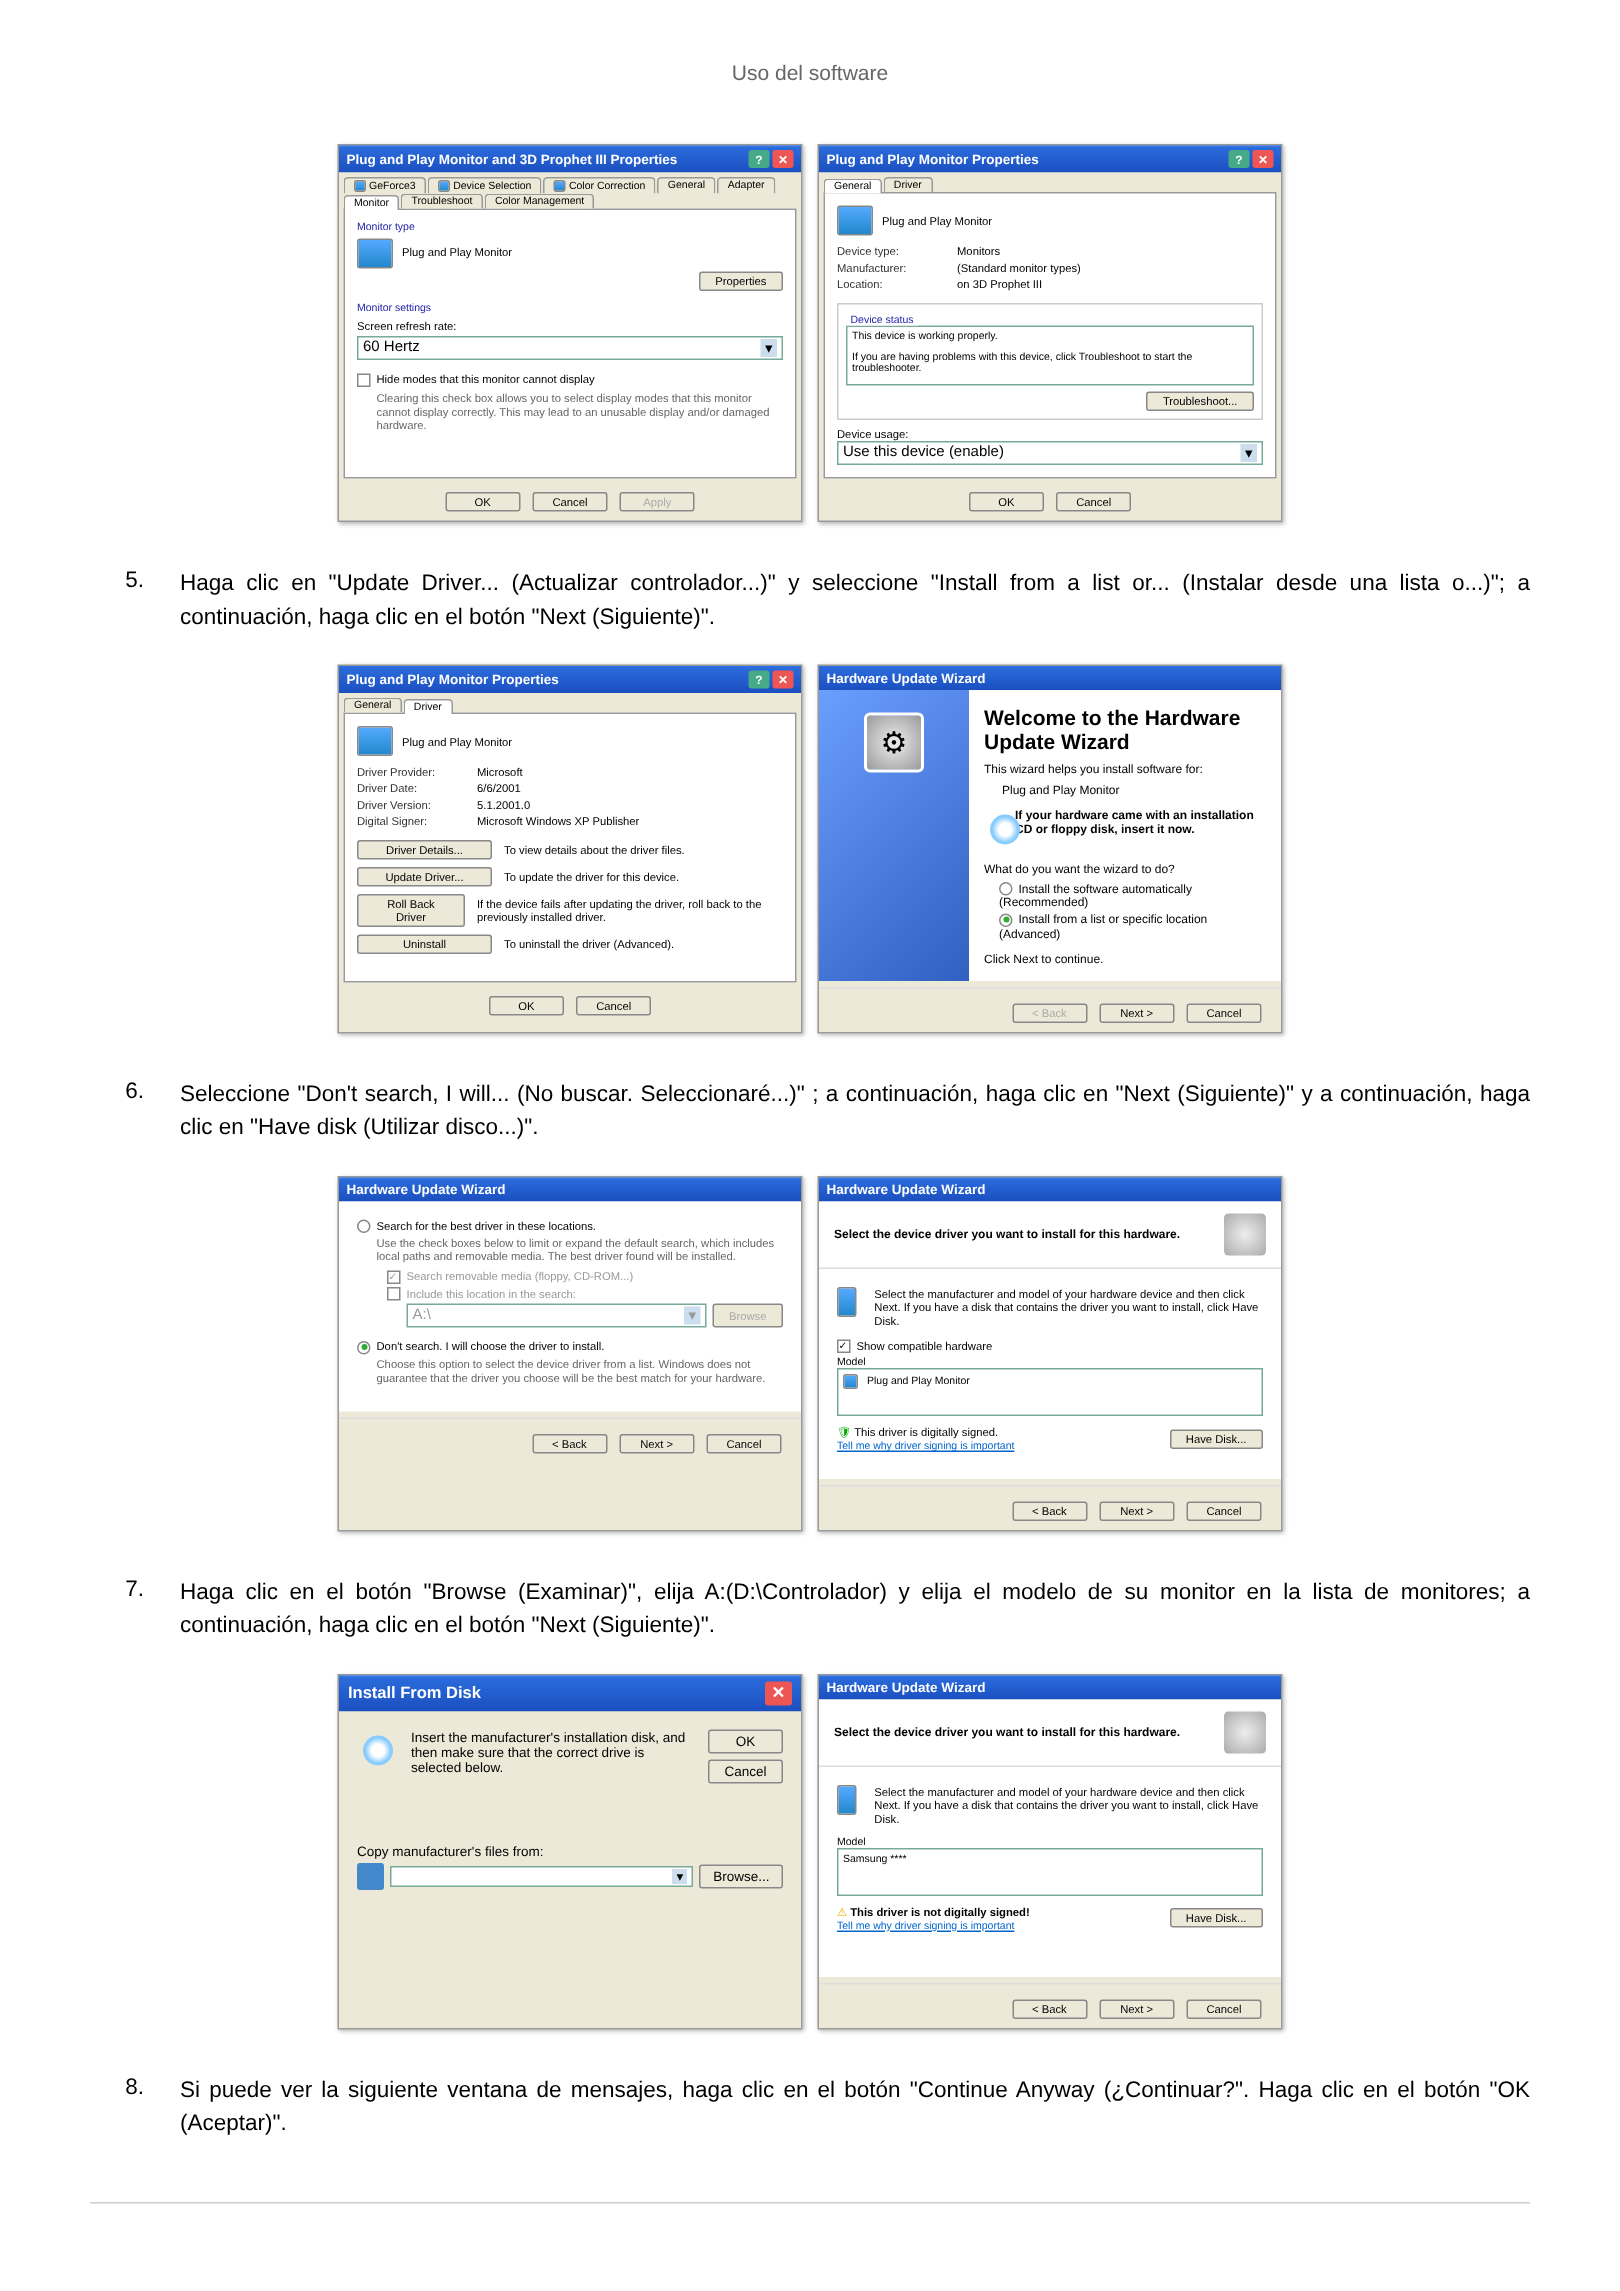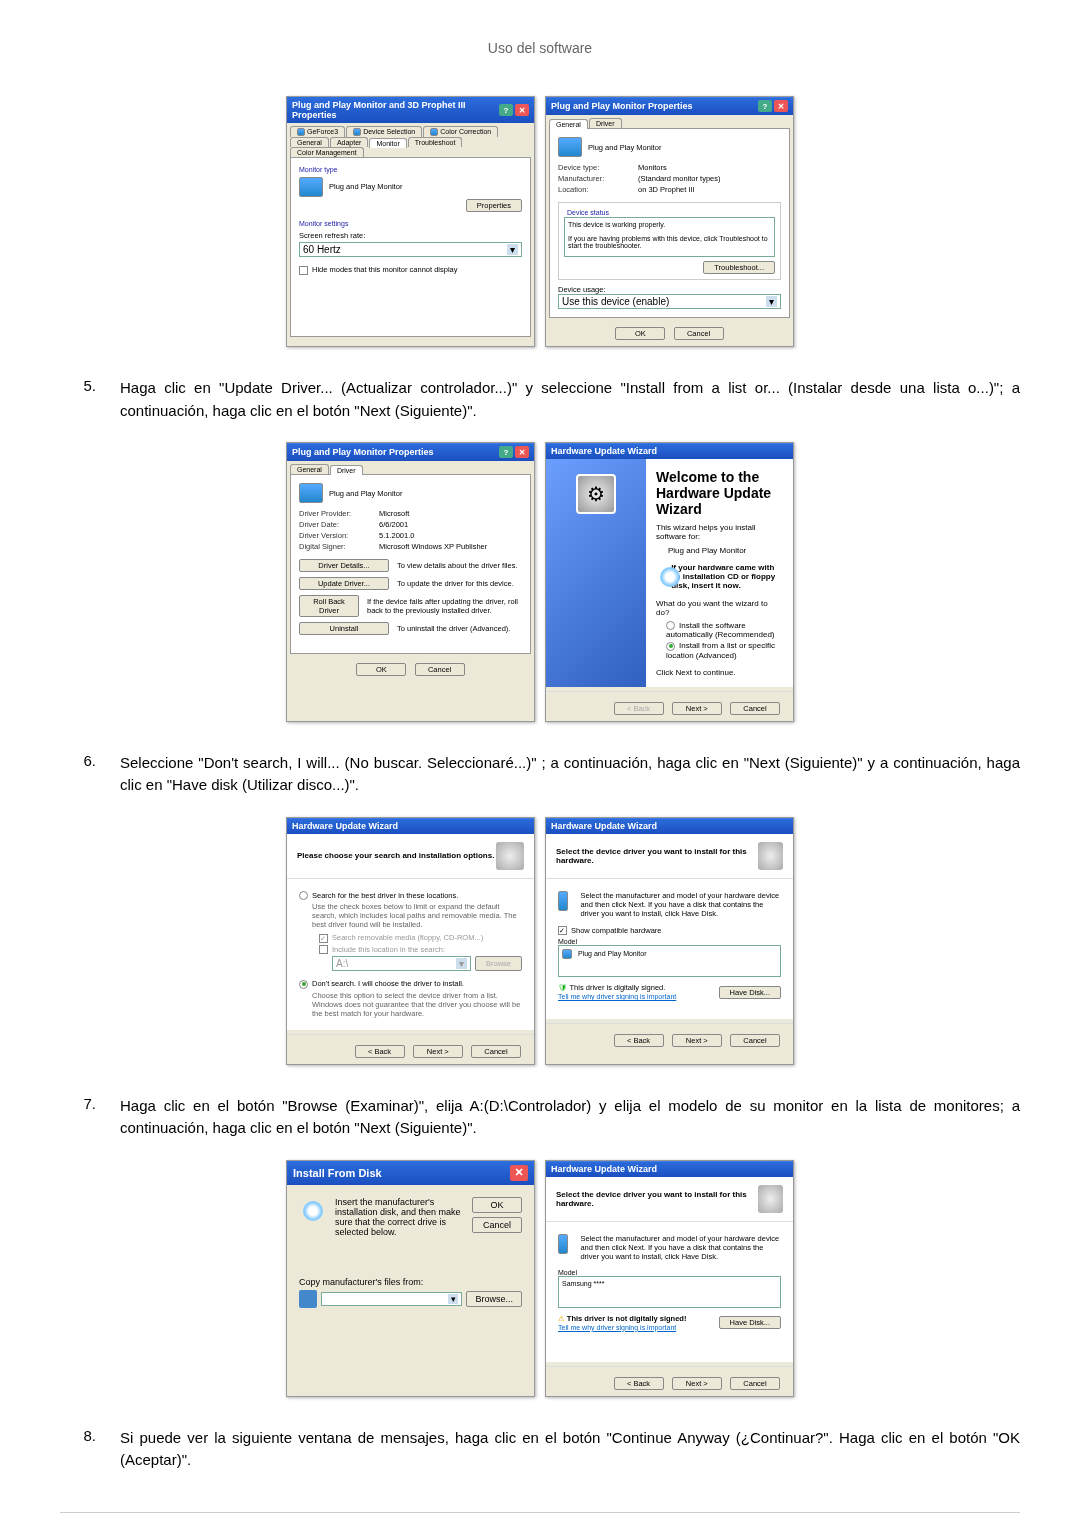--- a/index.html
+++ b/index.html
@@ -37,21 +37,21 @@
     .screenshot-pair {
       display: flex;
       justify-content: center;
       gap: 10px;
       margin: 15px 0;
     }
     .dialog {
       border: 1px solid #999;
       background: #ece9d8;
       font-size: 8px;
-      width: 249px;
+      width: 310px;
       box-shadow: 1px 1px 3px rgba(0,0,0,0.3);
     }
     .titlebar {
       background: linear-gradient(to bottom, #0058e0 0%, #3d7ce8 3%, #2b6bdb 6%, #1b4fc0 100%);
       color: #fff;
       font-weight: bold;
       font-size: 9px;
       padding: 3px 5px;
       display: flex;
       justify-content: space-between;
@@ -232,20 +232,26 @@
         <div><span class="monitor-icon"></span><span>Plug and Play Monitor</span></div>
       </div>
       <div style="text-align:right;margin-bottom:8px;"><button class="btn">Properties</button></div>
       <div class="group-label">Monitor settings</div>
       <div style="margin-top:4px">Screen refresh rate:</div>
       <div class="dropdown" style="margin:2px 0 8px 0">
         <span>60 Hertz</span>
         <span class="dropdown-arrow">▾</span>
       </div>
       <div><span class="checkbox"></span><span>Hide modes that this monitor cannot display</span></div>
+      <div style="color:#666;margin:3px 0 0 13px">Clearing this check box allows you to select display modes that this monitor cannot display correctly. This may lead to an unusable display and/or damaged hardware.</div>
+    </div>
+    <div class="btn-row">
+      <button class="btn">OK</button>
+      <button class="btn">Cancel</button>
+      <button class="btn" style="color:#aaa">Apply</button>
     </div>
   </div>
 
   <div class="dialog">
     <div class="titlebar">
       <span>Plug and Play Monitor Properties</span>
       <div class="titlebar-btns">
         <span class="titlebar-btn help">?</span>
         <span class="titlebar-btn close">✕</span>
       </div>
@@ -369,24 +375,20 @@
   <div class="step-num">6.</div>
   <div class="step-text">Seleccione "Don't search, I will... (No buscar. Seleccionaré...)" ; a continuación, haga clic en "Next (Siguiente)" y a continuación, haga clic en "Have disk (Utilizar disco...)".</div>
 </div>
 
 <div class="screenshot-pair">
 
   <div class="dialog">
     <div class="titlebar">
         <span>Hardware Update Wizard</span>
       </div>
-    <div class="wizard-header">
-        <span>Please choose your search and installation options.</span>
-        <span class="wizard-header-icon"></span>
-      </div>
     <div class="wbody">
       <div><span class="radio"></span><span>Search for the best driver in these locations.</span></div>
       <div style="margin:2px 0 4px 13px;color:#666">Use the check boxes below to limit or expand the default search, which includes local paths and removable media. The best driver found will be installed.</div>
       <div style="margin-left:20px;color:#999"><span class="checkbox checked"></span><span>Search removable media (floppy, CD-ROM...)</span></div>
       <div style="margin:2px 0 0 20px;color:#999"><span class="checkbox"></span><span>Include this location in the search:</span></div>
       <div style="margin:2px 0 8px 33px;display:flex;gap:4px">
         <div class="dropdown" style="flex:1;color:#999">
             <span>A:\</span>
             <span class="dropdown-arrow">▾</span>
           </div>

